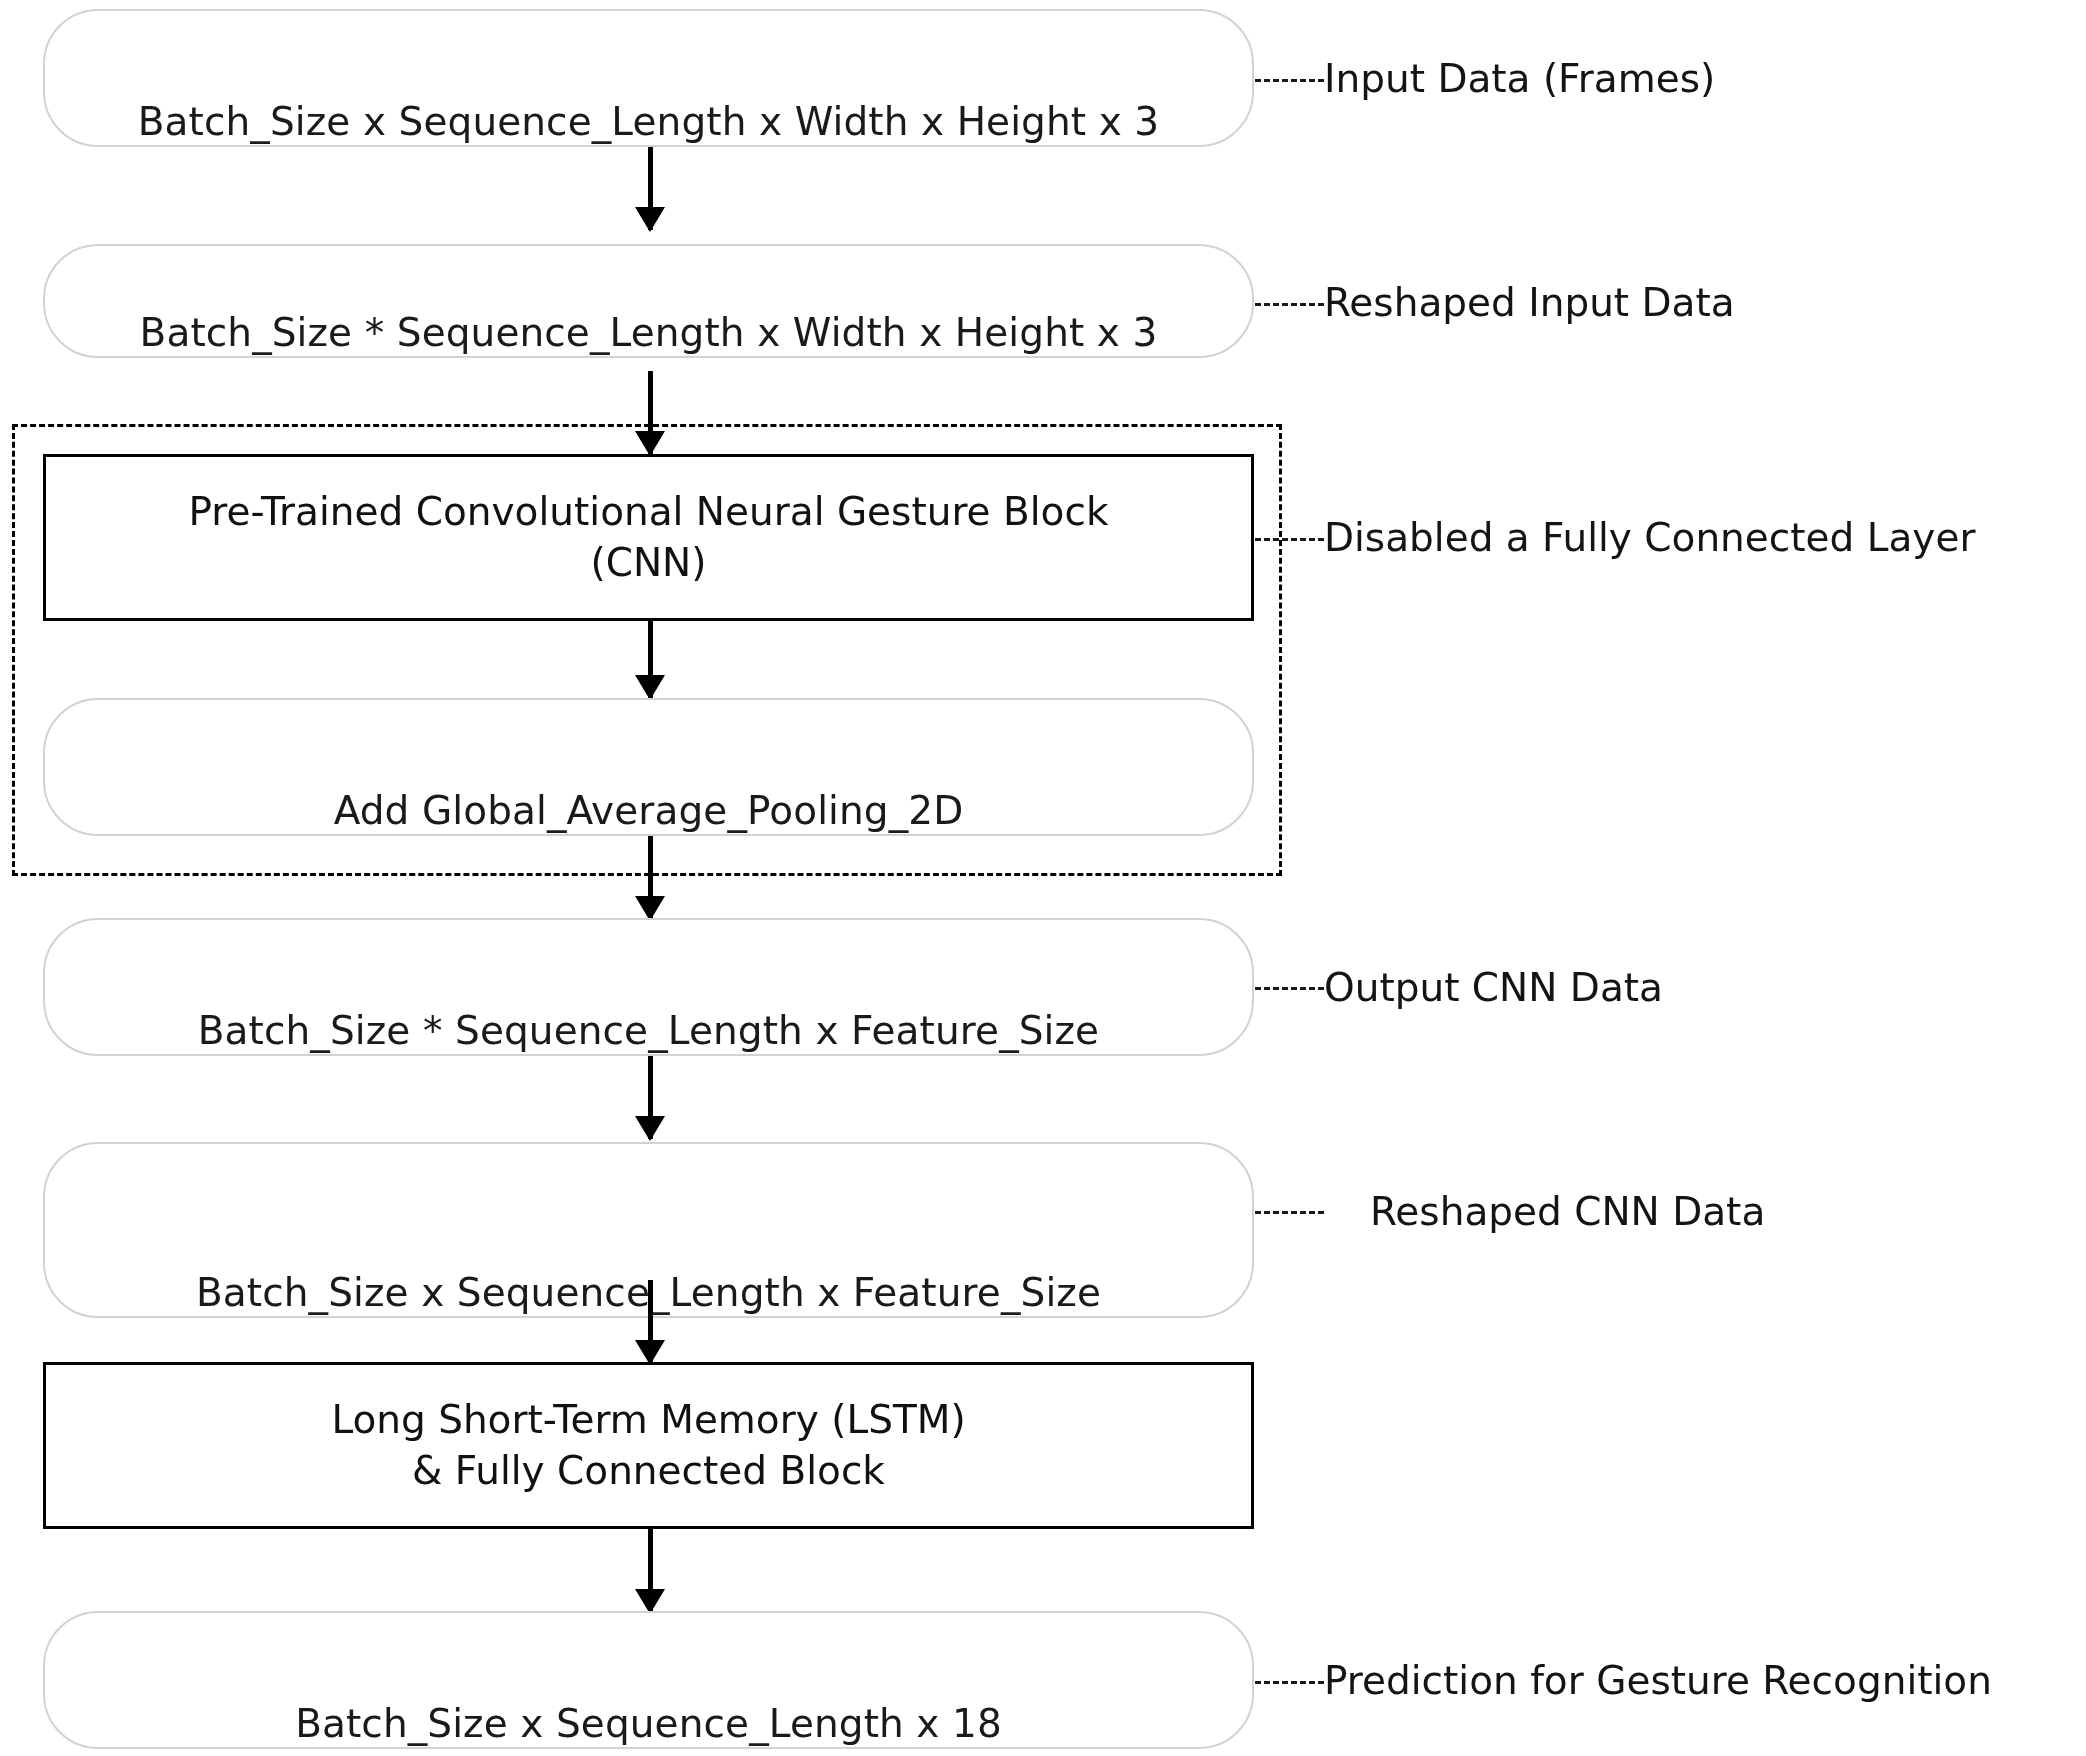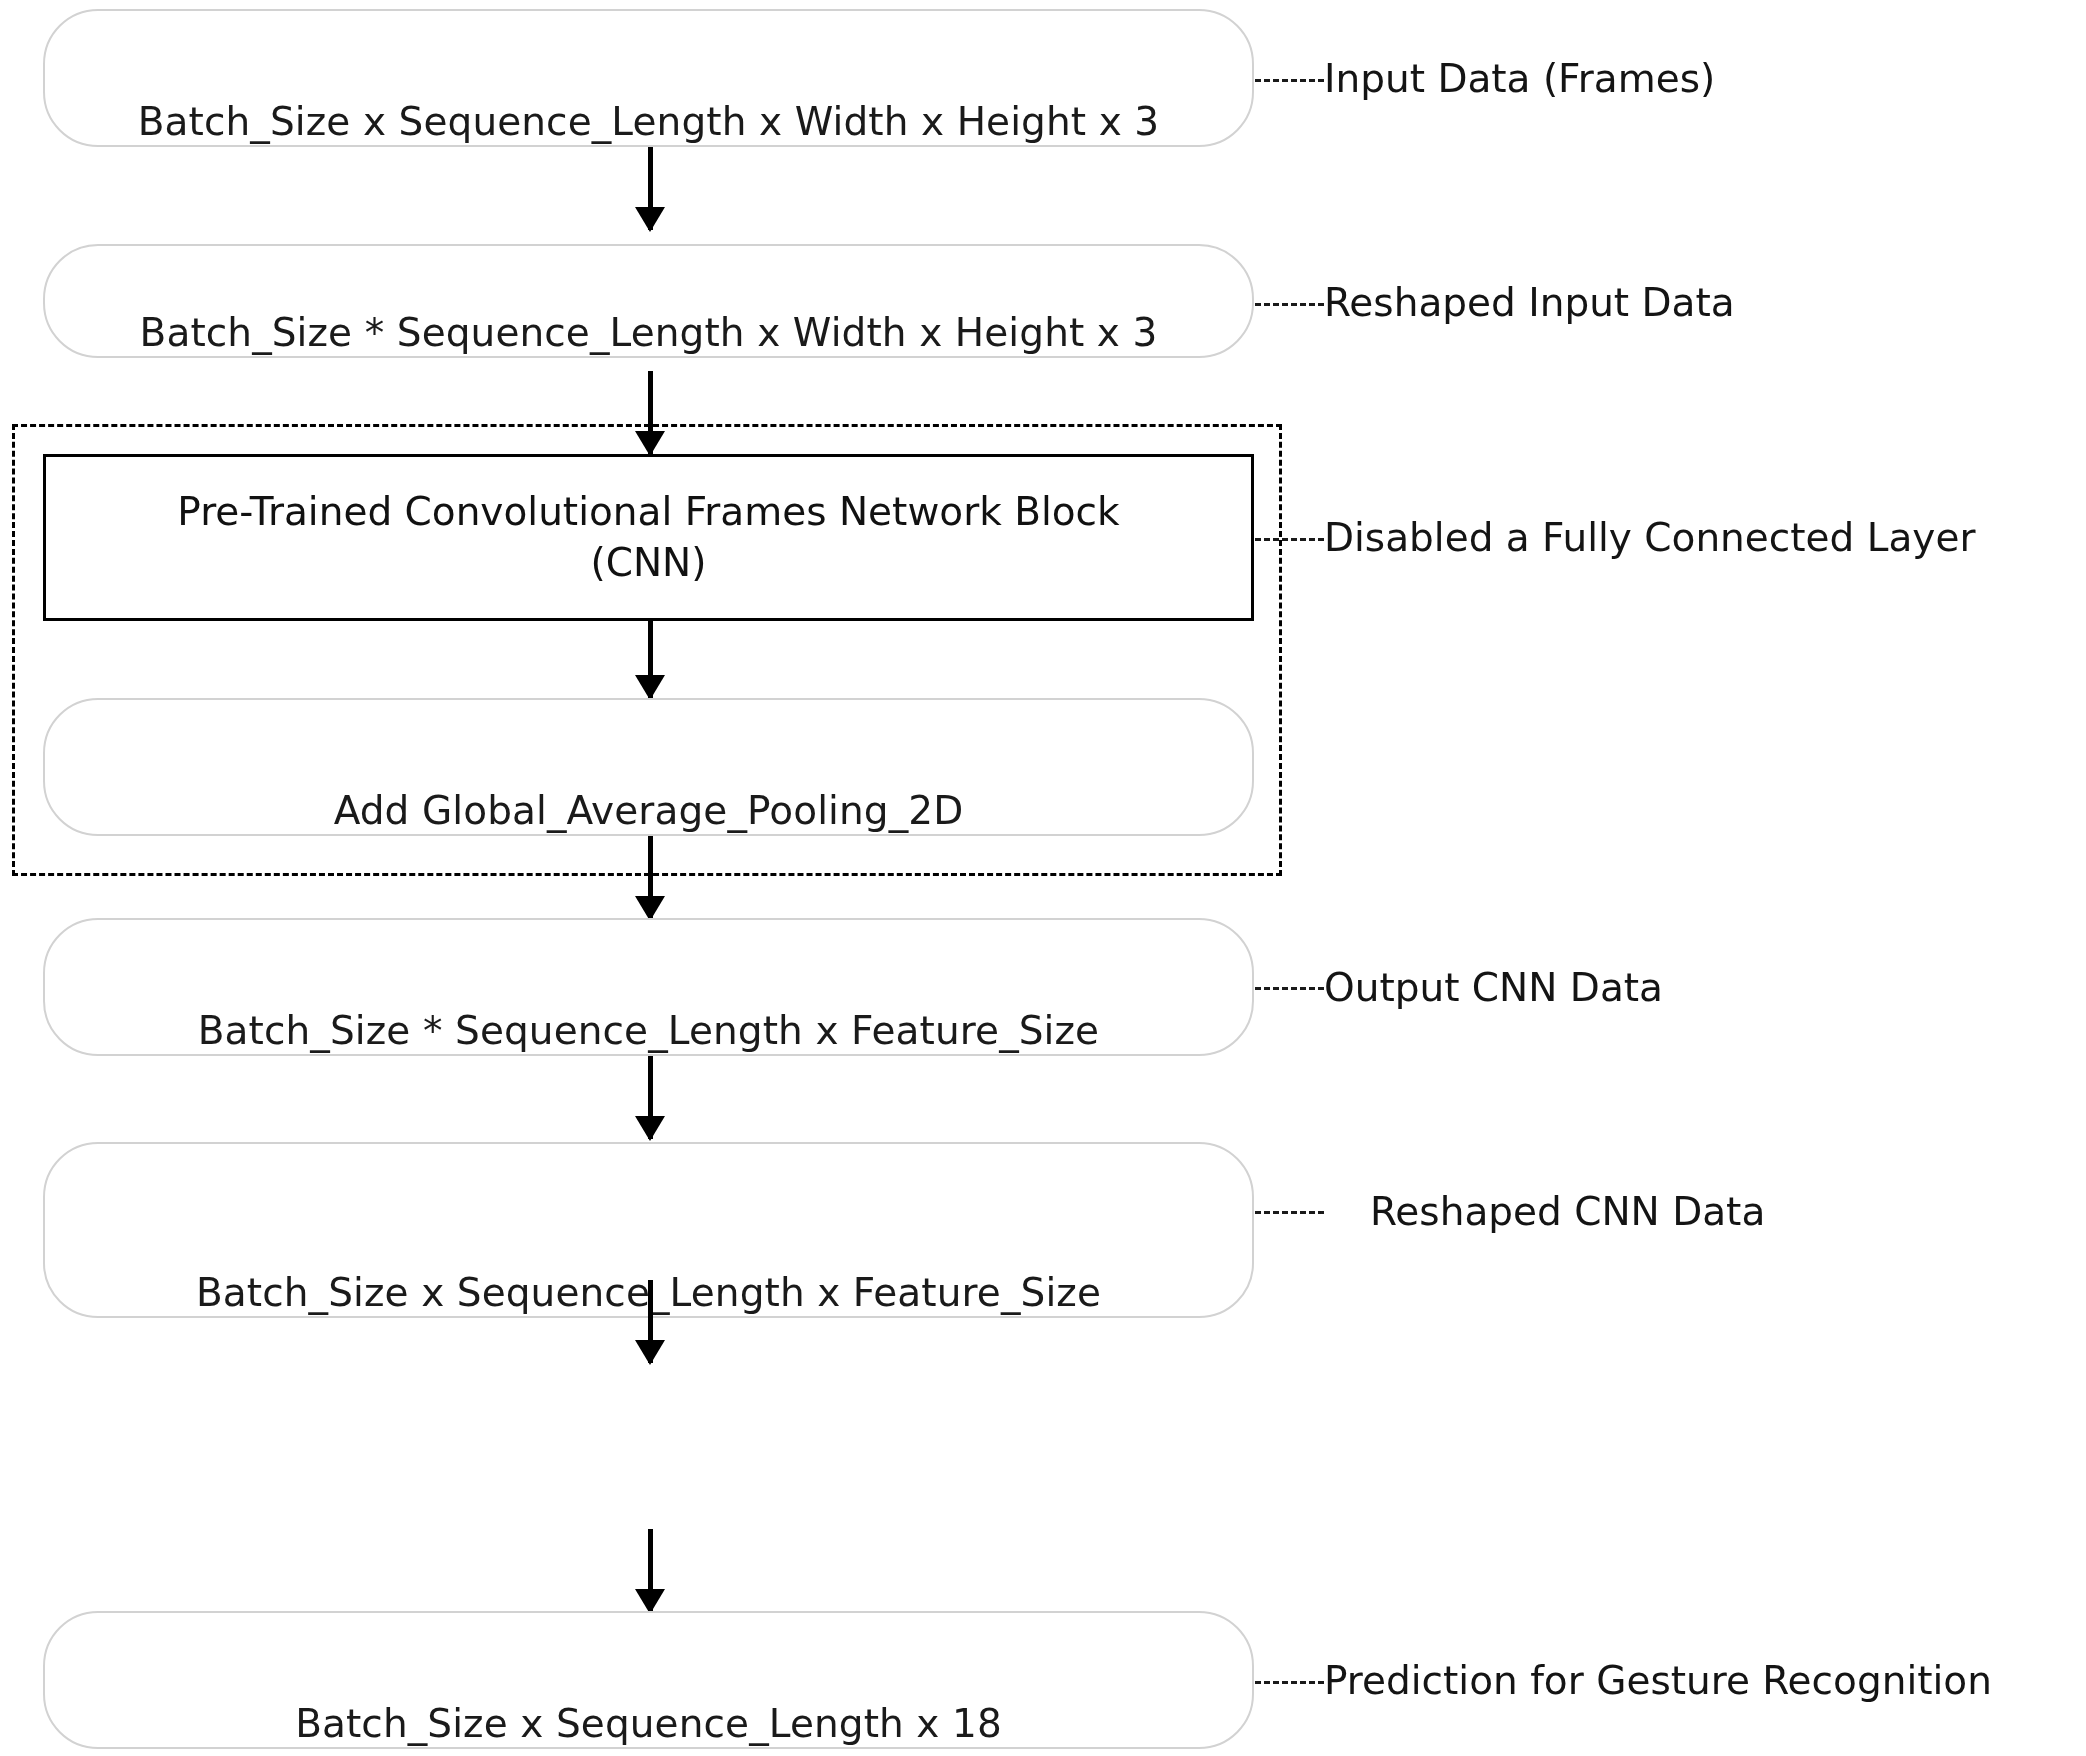--- a/index.html
+++ b/index.html
@@ -123,21 +123,21 @@
   <div class="node-round" style="top:244px; height:114px;">
     <span>Batch_Size * Sequence_Length x Width x Height x 3</span>
   </div>
   <div class="connector" style="left:1255px; top:303px; width:69px;"></div>
   <div class="annotation" style="top:283px;">Reshaped Input Data</div>
 
   <div class="arrow" style="top:371px; height:83px;"></div>
 
   <div class="node-rect" style="top:454px; height:167px;">
     <span>
-      <span class="nl">Pre-Trained Convolutional Frames Network Block</span>
+      <span class="nl">Pre-Trained Convolutional Neural Gesture Block</span>
       <span class="nl">(CNN)</span>
     </span>
   </div>
   <div class="connector" style="left:1255px; top:538px; width:69px;"></div>
   <div class="annotation" style="top:518px;">Disabled a Fully Connected Layer</div>
 
   <div class="arrow" style="top:621px; height:77px;"></div>
 
   <div class="node-round" style="top:698px; height:138px;">
     <span>Add Global_Average_Pooling_2D</span>
@@ -154,20 +154,26 @@
   <div class="arrow" style="top:1056px; height:83px;"></div>
 
   <div class="node-round" style="top:1142px; height:176px;">
     <span>Batch_Size x Sequence_Length x Feature_Size</span>
   </div>
   <div class="connector" style="left:1255px; top:1211px; width:69px;"></div>
   <div class="annotation" style="top:1192px;margin-left:46px;">Reshaped CNN Data</div>
 
   <div class="arrow" style="top:1280px; height:83px;"></div>
 
+  <div class="node-rect" style="top:1362px; height:167px;">
+    <span>
+      <span class="nl">Long Short-Term Memory (LSTM)</span>
+      <span class="nl">&amp; Fully Connected Block</span>
+    </span>
+  </div>
 
   <div class="arrow" style="top:1529px; height:83px;"></div>
 
   <div class="node-round" style="top:1611px; height:138px;">
     <span>Batch_Size x Sequence_Length x 18</span>
   </div>
   <div class="connector" style="left:1255px; top:1681px; width:69px;"></div>
   <div class="annotation" style="top:1661px;">Prediction for Gesture Recognition</div>
 
 </div>

